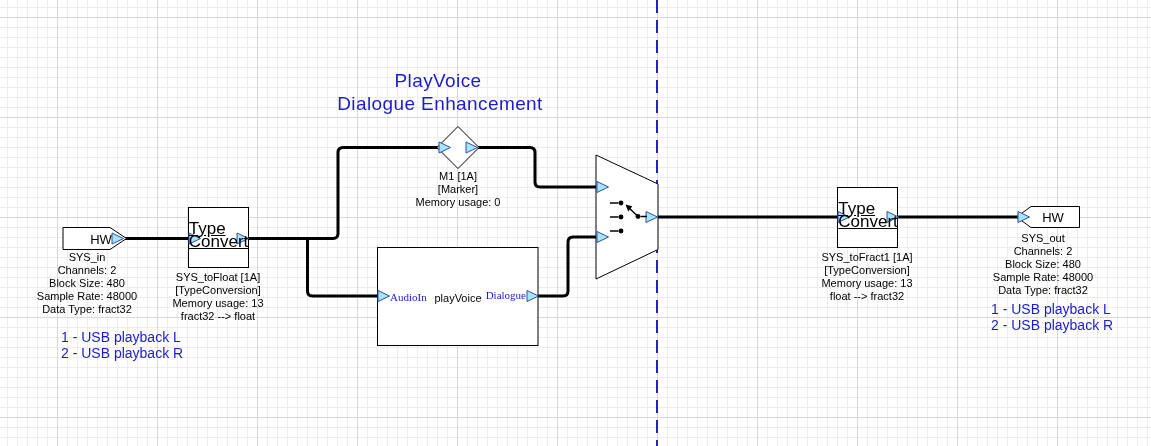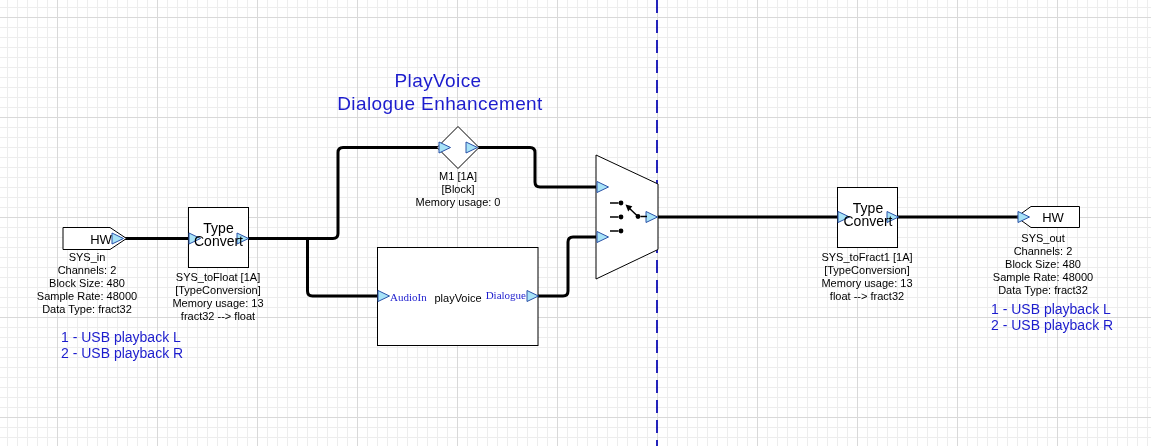--- a/index.html
+++ b/index.html
@@ -16,21 +16,21 @@
     background-size:100px 100px,100px 100px,10px 10px,10px 10px;
     background-position:57px 0,0 17px,7px 0,0 7px;
     font-family:"Liberation Sans",sans-serif;
   }
   .canvas svg{position:absolute;left:0;top:0;}
   .lbl{position:absolute;white-space:nowrap;color:#000;}
   .cap{font-size:11px;line-height:13px;text-align:center;transform:translateX(-50%);}
   .stack{font-size:11px;line-height:13px;text-align:center;transform:translateX(-50%);}
   .note{font-size:14px;line-height:15.5px;color:#1c1ccd;}
   .hwlbl{font-size:13px;transform:translateX(-50%);}
-  .blocklbl{font-size:14px;line-height:13px;text-align:center;transform:translateX(-50%);}
+  .blocklbl{font-size:17px;line-height:13px;text-align:left;transform:translateX(-50%);text-decoration:underline;}
   .title-line{font-size:19px;letter-spacing:.4px;color:#1c1ccd;transform:translateX(-50%);}
   .portlbl{font-size:11px;color:#1c1ccd;font-family:Liberation Serif, serif;}
 </style>
 </head>
 <body>
 
 <div class="canvas">
 
   <svg width="1151" height="446" viewBox="0 0 1151 446">
 
@@ -112,21 +112,21 @@
   </div>
   <div class="lbl cap" style="left:218px;top:271px;">
     <div>SYS_toFloat [1A]</div>
     <div>[TypeConversion]</div>
     <div>Memory usage: 13</div>
     <div>fract32 --&gt; float</div>
   </div>
 
   <div class="lbl cap" style="left:458px;top:170px;">
     <div>M1 [1A]</div>
-    <div>[Block]</div>
+    <div>[Marker]</div>
     <div>Memory usage: 0</div>
   </div>
 
   <div class="lbl portlbl" style="left:390px;top:291px;">AudioIn</div>
   <div class="lbl" style="left:458px;top:292px;font-size:11px;transform:translateX(-50%);">playVoice</div>
   <div class="lbl portlbl" style="left:526px;top:289px;transform:translateX(-100%);">Dialogue</div>
 
 
   <div class="lbl blocklbl" style="left:868px;top:202px;">
     <div>Type</div>

